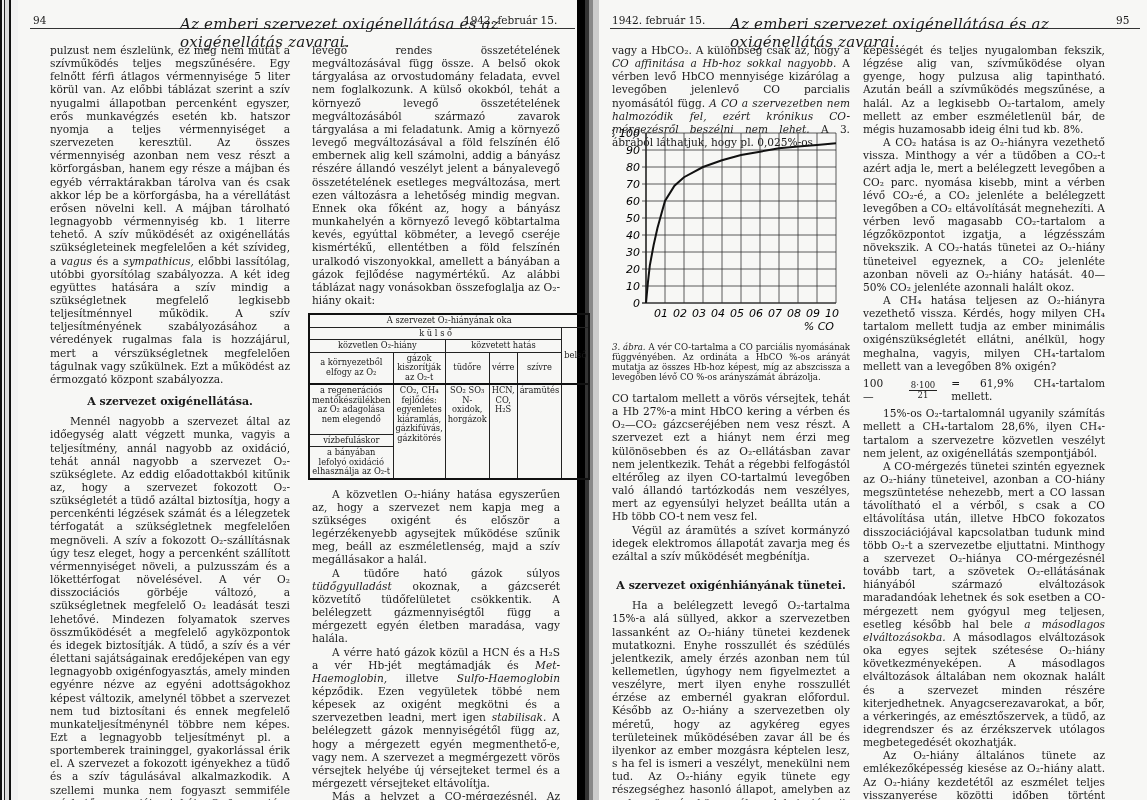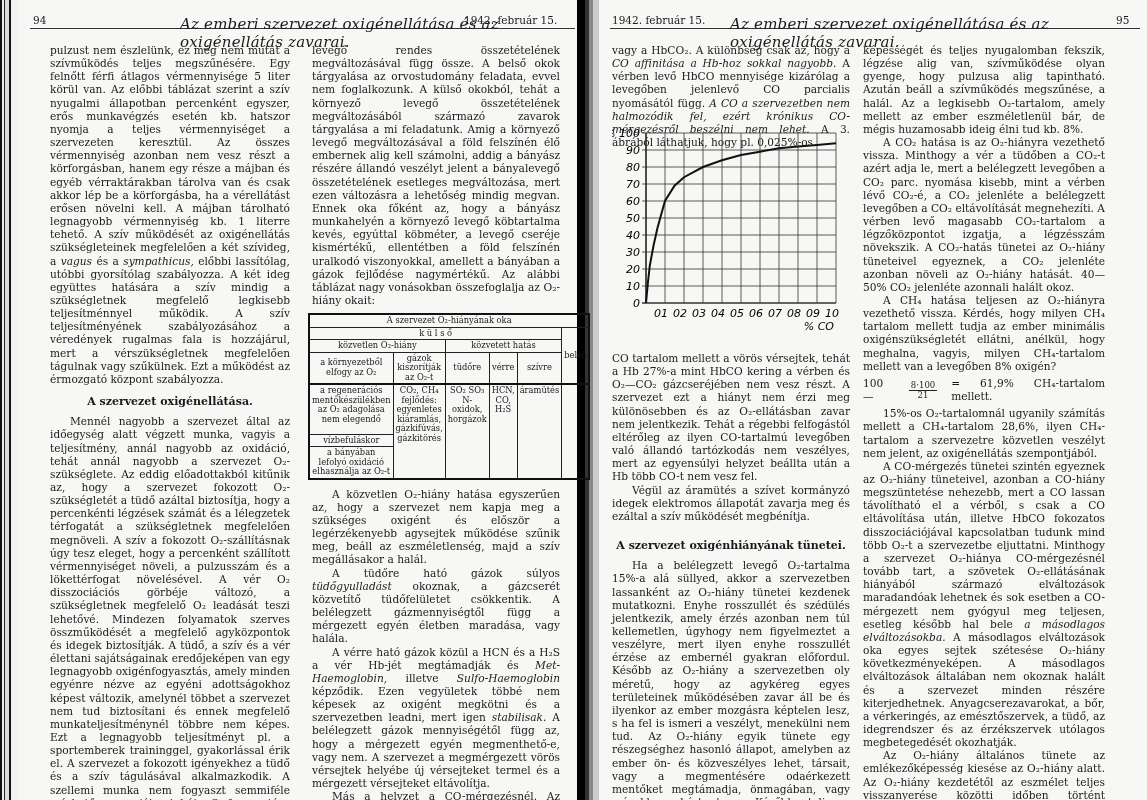--- a/index.html
+++ b/index.html
@@ -150,20 +150,21 @@
       <text x="200.99999999999997" y="192" text-anchor="middle" font-size="11" font-style="italic" font-family="DejaVu Sans, sans-serif">09</text>
       <line x1="224" y1="8" x2="224" y2="178" stroke="#333" stroke-width="0.8"></line>
       <text x="220" y="192" text-anchor="middle" font-size="11" font-style="italic" font-family="DejaVu Sans, sans-serif">10</text>
       <line x1="34" y1="8" x2="34" y2="178" stroke="#222" stroke-width="1.6"></line>
       <text x="222" y="205" text-anchor="end" font-size="11" font-style="italic" font-family="DejaVu Sans, sans-serif">% CO</text>
       <path d="M34.0 178.0 L35.9 157.6 L37.8 140.6 L41.6 120.2 L45.4 103.2 L49.2 89.6 L53.0 76.0 L62.5 60.7 L72.0 52.2 L81.5 47.1 L91.0 42.0 L110.0 35.2 L129.0 30.1 L148.0 26.7 L167.0 23.3 L186.0 21.6 L205.0 19.9 L224.0 18.2" fill="none" stroke="#111" stroke-width="2"></path>
     </svg>
 </div>
 
 <div class="col" style="left:612px; top:342px; width:238px;">
+  <p class="caption"><i>3. ábra.</i> <span>A vér CO-tartalma a CO parciális nyomásának függvényében. Az ordináta a HbCO %-os arányát mutatja az összes Hb-hoz képest, míg az abszcissza a levegőben lévő CO %-os arányszámát ábrázolja.</span></p>
   <p style="margin-top:10px;">CO tartalom mellett a vörös vérsejtek, tehát a Hb 27%-a mint HbCO kering a vérben és O₂—CO₂ gázcseréjében nem vesz részt. A szervezet ezt a hiányt nem érzi meg különösebben és az O₂-ellátásban zavar nem jelentkezik. Tehát a régebbi felfogástól eltérőleg az ilyen CO-tartalmú levegőben való állandó tartózkodás nem veszélyes, mert az egyensúlyi helyzet beállta után a Hb több CO-t nem vesz fel.</p>
   <p class="ind">Végül az áramütés a szívet kormányzó idegek elektromos állapotát zavarja meg és ezáltal a szív működését megbénítja.</p>
   <h3 style="margin-top:16px;">A szervezet oxigénhiányának tünetei.</h3>
   <p class="ind">Ha a belélegzett levegő O₂-tartalma 15%-a alá süllyed, akkor a szervezetben lassanként az O₂-hiány tünetei kezdenek mutatkozni. Enyhe rosszullét és szédülés jelentkezik, amely érzés azonban nem túl kellemetlen, úgyhogy nem figyelmeztet a veszélyre, mert ilyen enyhe rosszullét érzése az embernél gyakran előfordul. Később az O₂-hiány a szervezetben oly méretű, hogy az agykéreg egyes területeinek működésében zavar áll be és ilyenkor az ember mozgásra képtelen lesz, s ha fel is ismeri a veszélyt, menekülni nem tud. Az O₂-hiány egyik tünete egy részegséghez hasonló állapot, amelyben az ember ön- és közveszélyes lehet, társait, vagy a megmentésére odaérkezett mentőket megtámadja, önmagában, vagy másokban kárt tesz. Később teljesen elveszti mozgás-</p>
 </div>
 
 <div class="col" style="left:863px; top:44px; width:242px;">
   <p>képességét és teljes nyugalomban fekszik, légzése alig van, szívműködése olyan gyenge, hogy pulzusa alig tapintható. Azután beáll a szívműködés megszűnése, a halál. Az a legkisebb O₂-tartalom, amely mellett az ember eszméletlenül bár, de mégis huzamosabb ideig élni tud kb. 8%.</p>
   <p class="ind">A CO₂ hatása is az O₂-hiányra vezethető vissza. Minthogy a vér a tüdőben a CO₂-t azért adja le, mert a belélegzett levegőben a CO₂ parc. nyomása kisebb, mint a vérben lévő CO₂-é, a CO₂ jelenléte a belélegzett levegőben a CO₂ eltávolítását megnehezíti. A vérben levő magasabb CO₂-tartalom a légzőközpontot izgatja, a légzésszám növekszik. A CO₂-hatás tünetei az O₂-hiány tüneteivel egyeznek, a CO₂ jelenléte azonban növeli az O₂-hiány hatását. 40—50% CO₂ jelenléte azonnali halált okoz.</p>
   <p class="ind">A CH₄ hatása teljesen az O₂-hiányra vezethető vissza. Kérdés, hogy milyen CH₄ tartalom mellett tudja az ember minimális oxigénszükségletét ellátni, anélkül, hogy meghalna, vagyis, milyen CH₄-tartalom mellett van a levegőben 8% oxigén?</p>

